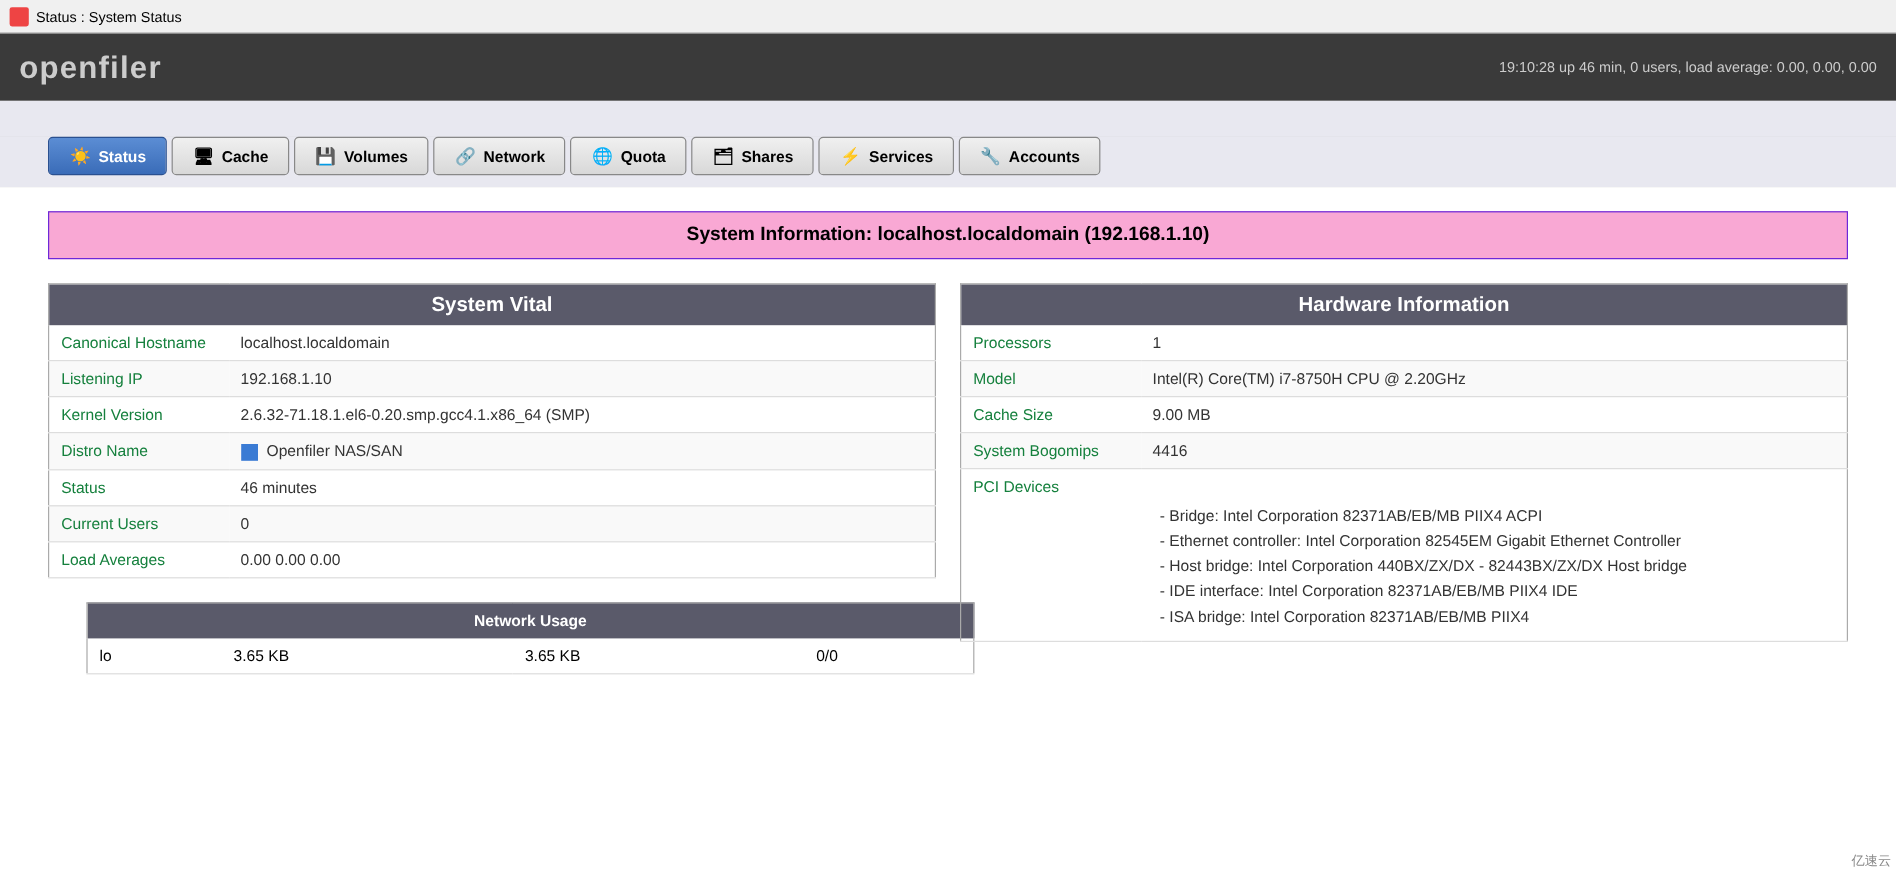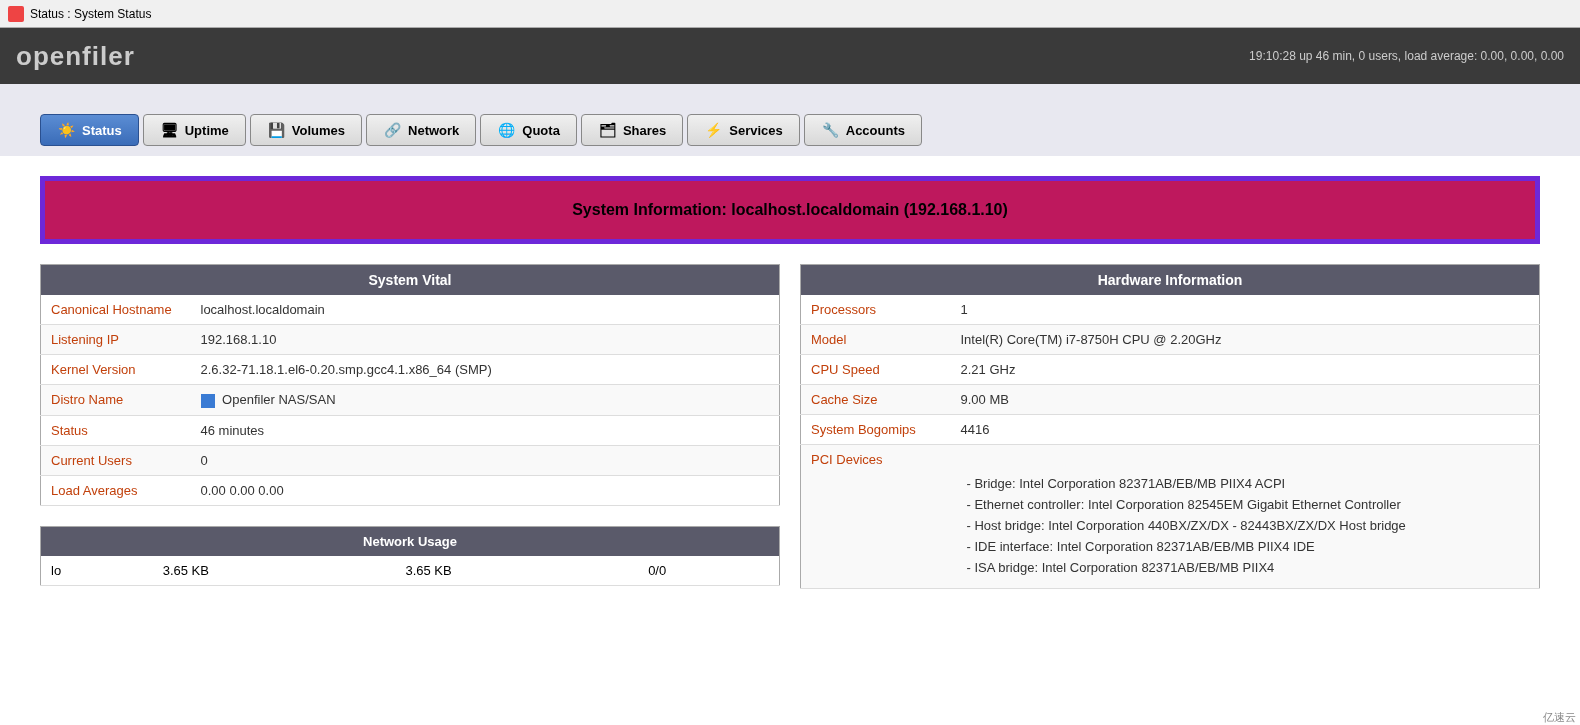--- a/index.html
+++ b/index.html
@@ -84,24 +84,24 @@
     
     #main {
       background: #fff;
       margin: 0;
       padding: 20px 40px;
       min-height: 600px;
     }
 
     
     .page-title-bar {
-      background: #be185d;
-      border: 5px solid #6d28d9;
+      background: #f9a8d4;
+      border: 1px solid #6d28d9;
       text-align: center;
-      padding: 20px;
+      padding: 10px;
       font-size: 16px;
       font-weight: bold;
       margin-bottom: 20px;
     }
 
     
     .two-col {
       display: grid;
       grid-template-columns: 1fr 1fr;
       gap: 20px;
@@ -113,46 +113,47 @@
       border-collapse: collapse;
       border: 1px solid #aaa;
     }
     .info-table thead tr {
       background: #5a5a6a;
       color: #fff;
     }
     .info-table thead th {
       padding: 7px 10px;
       text-align: center;
-      font-size: 14px;
+      font-size: 17px;
     }
     .info-table tbody tr {
       border-bottom: 1px solid #ddd;
     }
     .info-table tbody tr:nth-child(even) {
       background: #f9f9f9;
     }
     .info-table tbody td {
       padding: 7px 10px;
       vertical-align: top;
     }
     .info-table tbody td:first-child {
       width: 150px;
-      color: #c2410c;
+      color: #15803d;
     }
     .info-table tbody td:last-child {
       color: #333;
     }
 
     
     .net-table {
       width: 100%;
       border-collapse: collapse;
       border: 1px solid #aaa;
       margin-top: 20px;
+      margin-left: 32px;
     }
     .net-table thead tr:first-child {
       background: #5a5a6a;
       color: #fff;
     }
     .net-table thead tr:first-child th {
       padding: 7px 10px;
       text-align: center;
       font-size: 13px;
     }
@@ -215,21 +216,21 @@
 
 <div class="nav-spacer"></div>
 
 <div id="navbar">
   <a class="nav-item active">
     <span class="nav-icon">☀️</span>
     <span>Status</span>
   </a>
   <a class="nav-item">
     <span class="nav-icon">🖥</span>
-    <span>Uptime</span>
+    <span>Cache</span>
   </a>
   <a class="nav-item">
     <span class="nav-icon">💾</span>
     <span>Volumes</span>
   </a>
   <a class="nav-item">
     <span class="nav-icon">🔗</span>
     <span>Network</span>
   </a>
   <a class="nav-item">
@@ -322,24 +323,20 @@
           </tr>
         </thead>
         <tbody>
           <tr>
             <td>Processors</td>
             <td>1</td>
           </tr>
           <tr>
             <td>Model</td>
             <td>Intel(R) Core(TM) i7-8750H CPU @ 2.20GHz</td>
-          </tr>
-          <tr>
-            <td>CPU Speed</td>
-            <td>2.21 GHz</td>
           </tr>
           <tr>
             <td>Cache Size</td>
             <td>9.00 MB</td>
           </tr>
           <tr>
             <td>System Bogomips</td>
             <td>4416</td>
           </tr>
           <tr>

